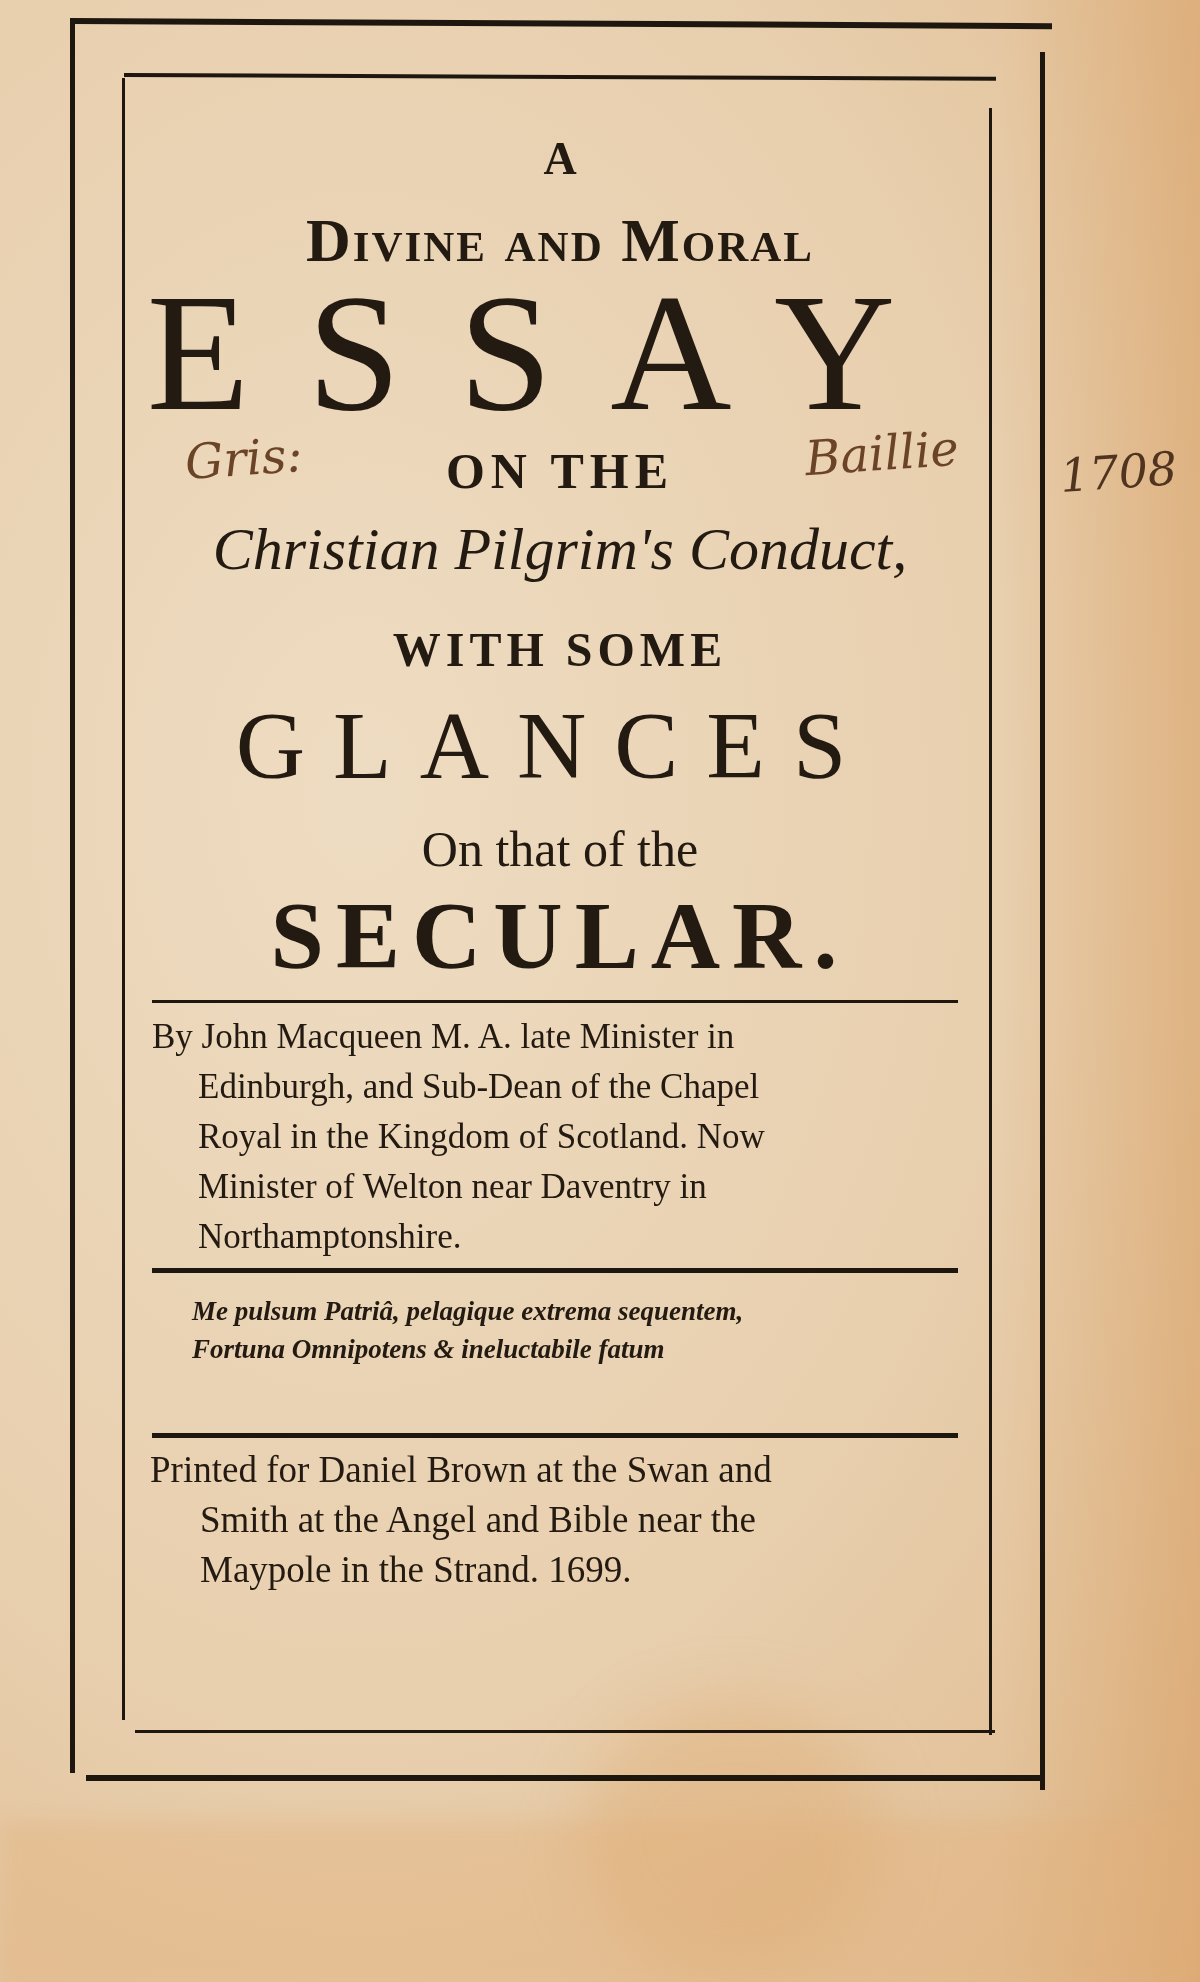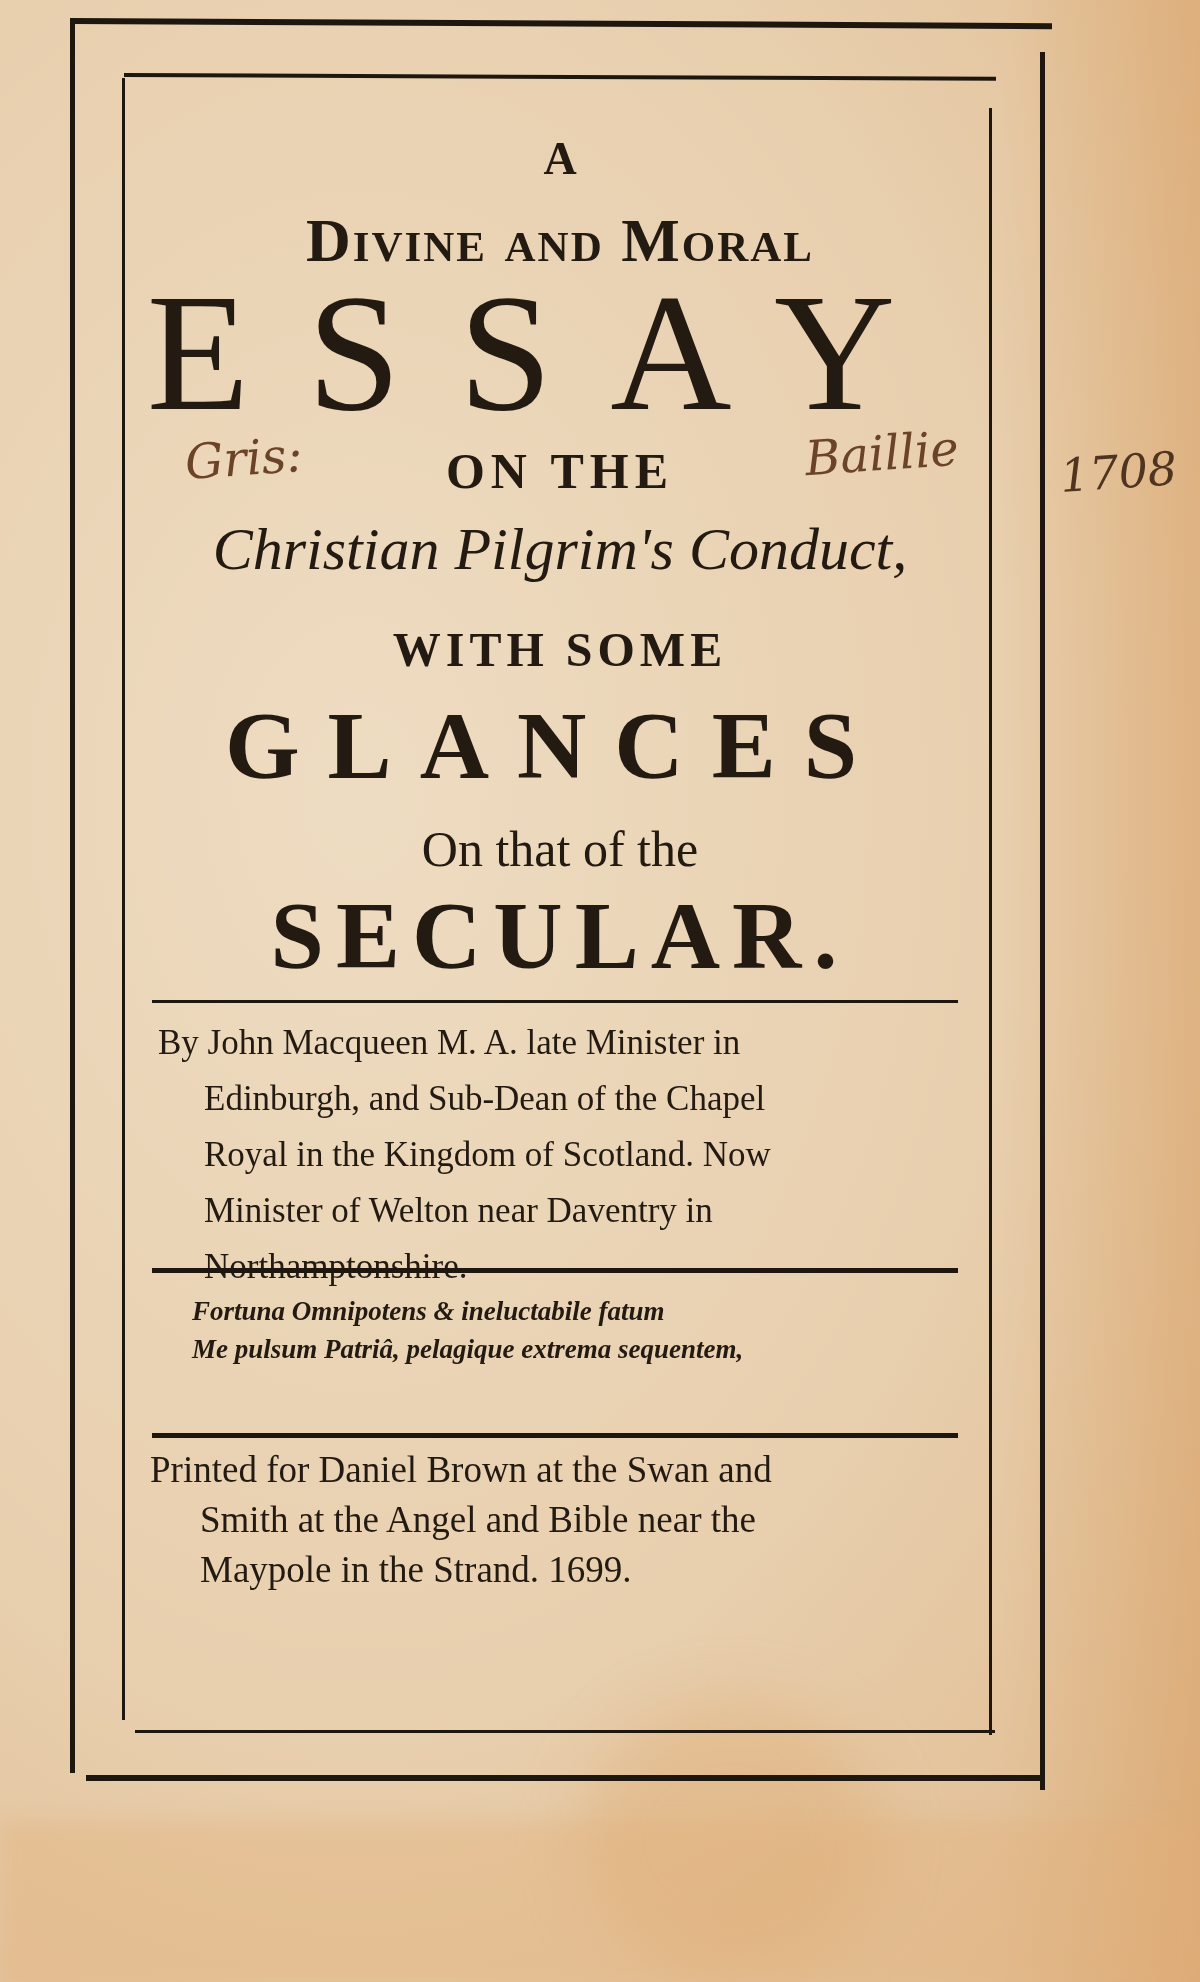--- a/index.html
+++ b/index.html
@@ -25,26 +25,26 @@
     .sep { left: 152px; width: 806px; height: 3px; }
     .sep-thick { height: 5px; }
 
     .line { position: absolute; left: 140px; width: 840px; text-align: center; white-space: nowrap; }
     .tl-a { top: 132px; font-size: 46px; font-weight: bold; }
     .tl-divine { top: 205px; font-size: 62px; font-weight: bold; font-variant: small-caps; letter-spacing: 2px; }
     .tl-essay { top: 268px; left: 135px; width: 830px; font-size: 168px; line-height: 1; letter-spacing: 58px; }
     .tl-onthe { top: 442px; font-size: 50px; font-weight: bold; letter-spacing: 6px; }
     .tl-christian { top: 515px; font-size: 60px; font-style: italic; }
     .tl-with { top: 622px; font-size: 48px; font-weight: bold; letter-spacing: 5px; }
-    .tl-glances { top: 690px; left: 135px; width: 840px; font-size: 96px; letter-spacing: 28px; font-weight: bold; }
+    .tl-glances { top: 690px; left: 135px; width: 840px; font-size: 96px; letter-spacing: 28px; font-weight: normal; }
     .tl-onthat { top: 820px; font-size: 50px; }
     .tl-secular { top: 880px; font-size: 96px; letter-spacing: 12px; font-weight: bold; }
 
     .author { position: absolute; left: 152px; top: 1012px; width: 820px; font-size: 35px; line-height: 50px; }
-    .author p { margin: 6px; }
+    .author p { margin: 0; }
     .author .indent { padding-left: 46px; }
     .epigraph { position: absolute; left: 192px; top: 1292px; width: 760px; font-size: 27px; line-height: 38px; font-style: italic; font-weight: bold; }
     .epigraph p { margin: 0; }
     .imprint { position: absolute; left: 150px; top: 1445px; width: 820px; font-size: 37px; line-height: 50px; }
     .imprint p { margin: 0; }
     .imprint .indent { padding-left: 50px; }
     .imprint .center { text-align: center; font-style: italic; letter-spacing: 10px; font-size: 38px; }
     .hw { position: absolute; font-family: "DejaVu Serif", serif; font-style: italic; color: #6b4326; font-size: 48px; transform: rotate(-4deg); }
     .hw-gris { left: 185px; top: 430px; }
     .hw-baillie { left: 805px; top: 425px; }
@@ -88,22 +88,22 @@
   <p>By John Macqueen M. A. late Minister in</p>
   <p class="indent">Edinburgh, and Sub-Dean of the Chapel</p>
   <p class="indent">Royal in the Kingdom of Scotland. Now</p>
   <p class="indent">Minister of Welton near Daventry in</p>
   <p class="indent">Northamptonshire.</p>
 </div>
 
 <div class="rule sep sep-thick" style="top:1268px;"></div>
 
 <div class="epigraph">
+  <p>Me pulsum Patriâ, pelagique extrema sequentem,</p>
   <p>Fortuna Omnipotens &amp; ineluctabile fatum</p>
-  <p>Me pulsum Patriâ, pelagique extrema sequentem,</p>
 </div>
 
 <div class="rule sep sep-thick" style="top:1433px;"></div>
 
 <div class="imprint">
   <p>Printed for Daniel Brown at the Swan and</p>
   <p class="indent">Smith at the Angel and Bible near the</p>
   <p class="indent">Maypole in the Strand.  1699.</p>
 </div>
 

